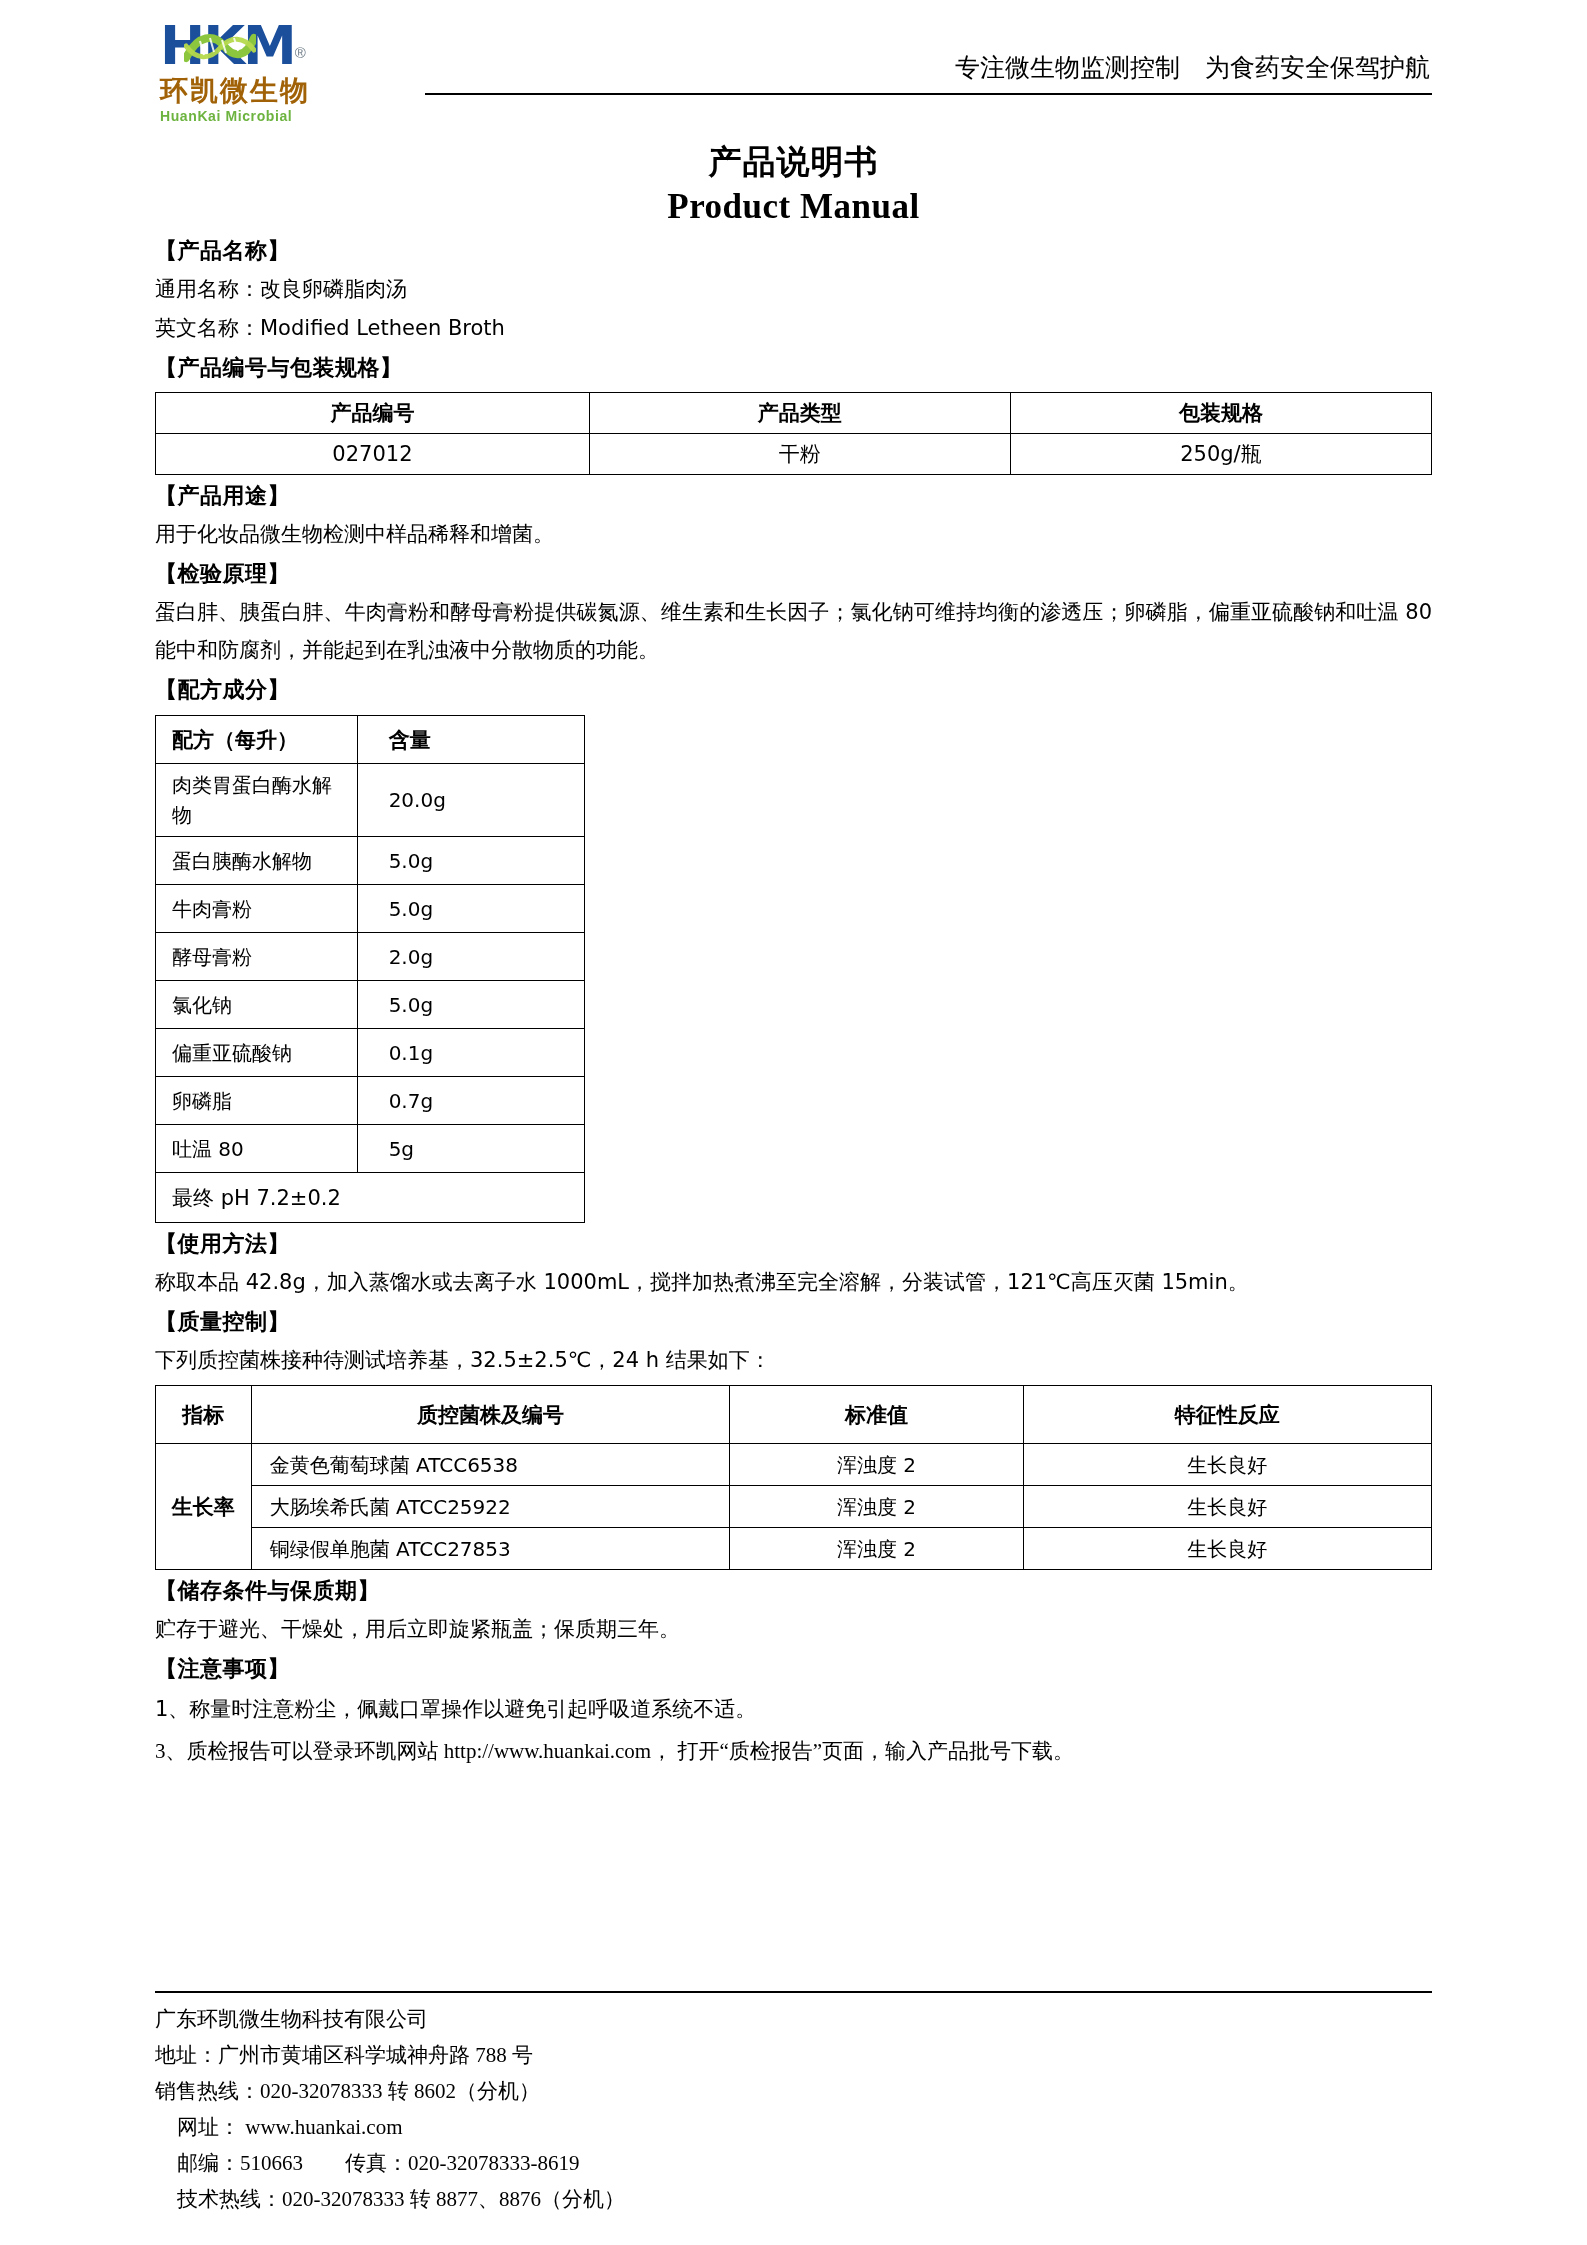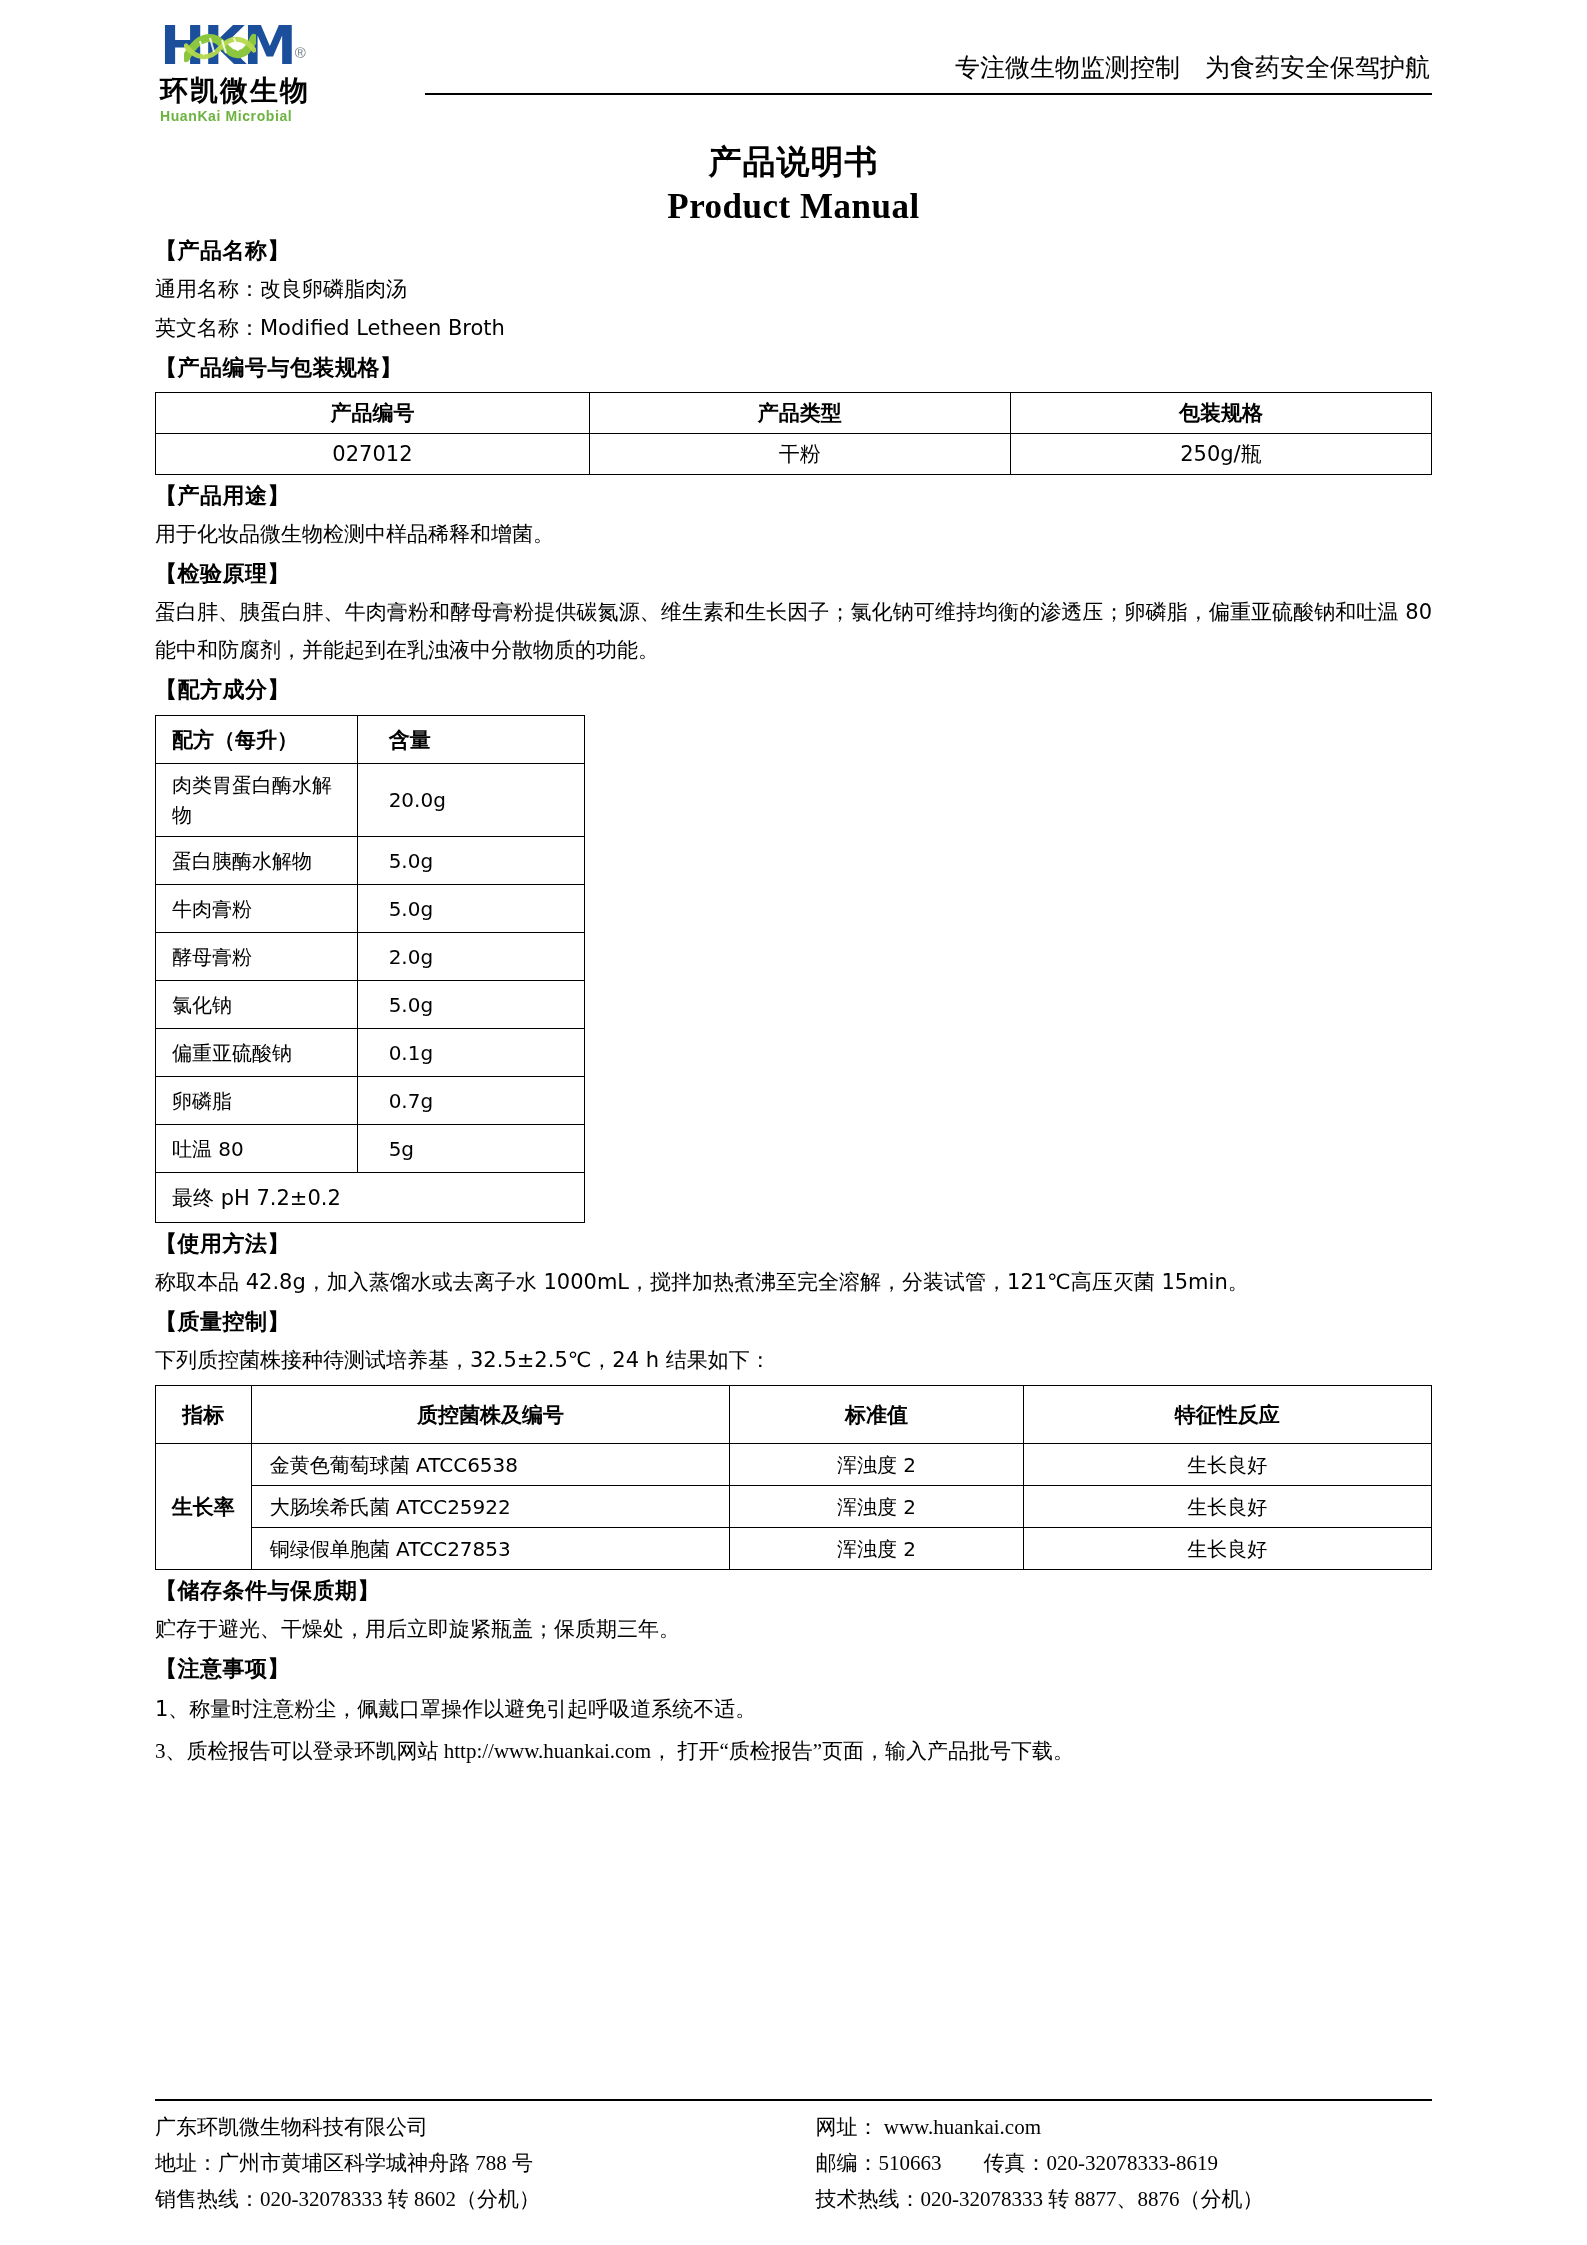--- a/index.html
+++ b/index.html
@@ -58,21 +58,21 @@
   .logo-helix {
     position: absolute;
     left: 24px;
     top: 12px;
     z-index: 3;
   }
   .logo-cn {
     font-family: "DejaVu Sans", sans-serif;
     font-size: 28px;
     font-weight: 700;
-    color: #000000;
+    color: #a16207;
     letter-spacing: 2px;
     line-height: 32px;
     margin-top: 1px;
   }
   .logo-en {
     font-family: "Liberation Sans", sans-serif;
     font-size: 14px;
     font-weight: 700;
     color: #6cb33f;
     letter-spacing: 0.6px;
@@ -243,20 +243,21 @@
   }
   .footer-rule {
     border-top: 2px solid #000;
     margin-bottom: 8px;
   }
   .footer-grid {
     display: flex;
     font-family: "Liberation Serif", "DejaVu Serif", serif;
     font-size: 21px;
     line-height: 36px;
+    flex-direction: column;
   }
   .footer-col { flex: 0 0 50%; }
   .footer-col.right { padding-left: 22px; }
 </style>
 </head>
 <body>
 
 <div class="page">
 
   <div class="header">

